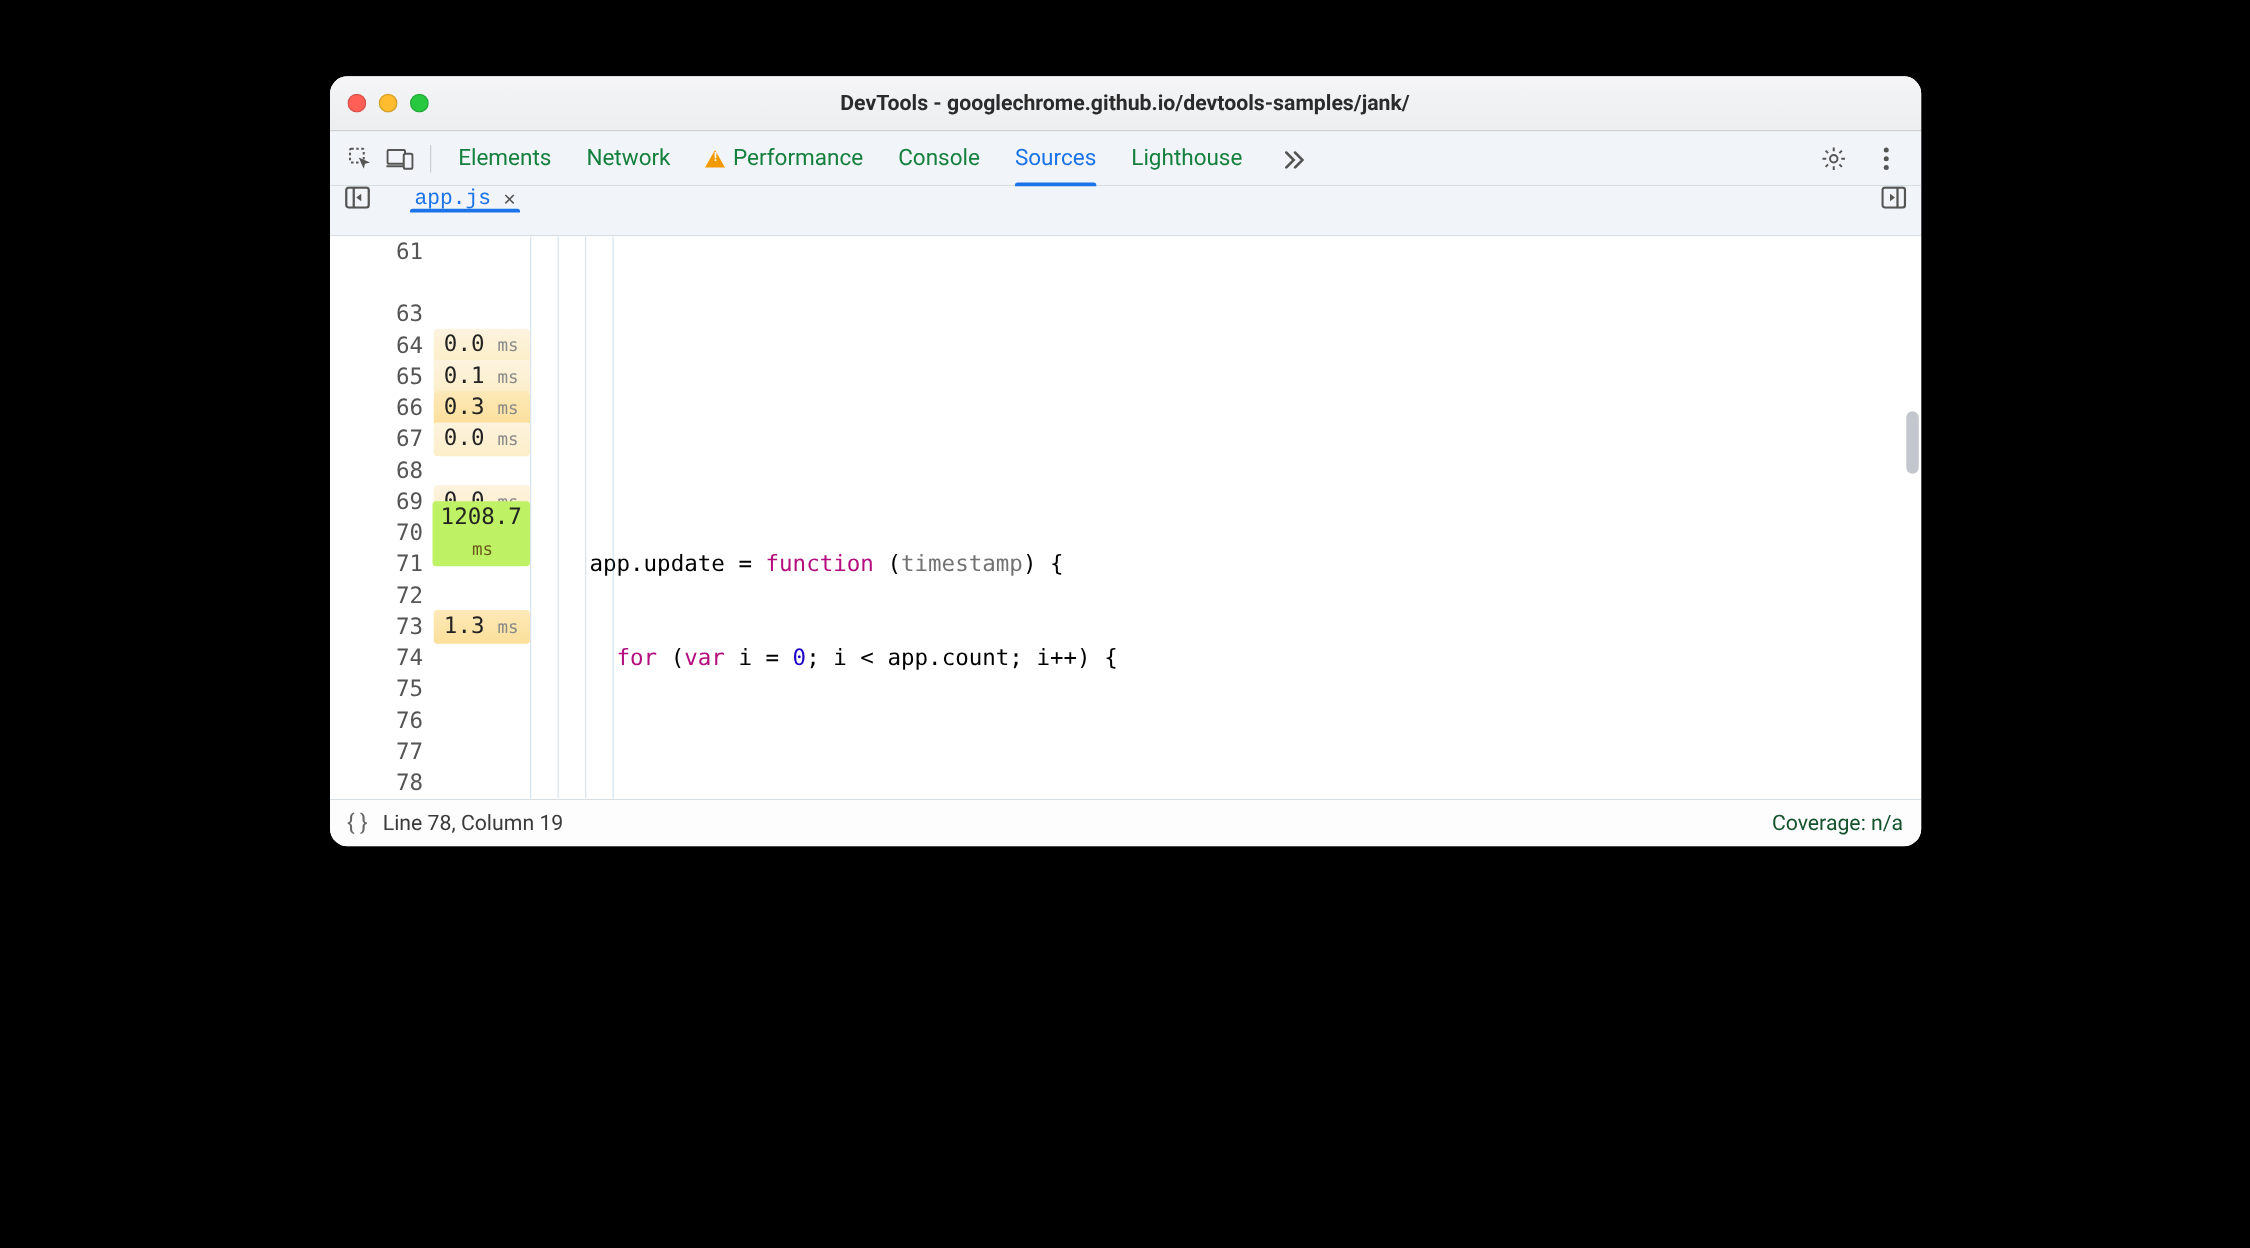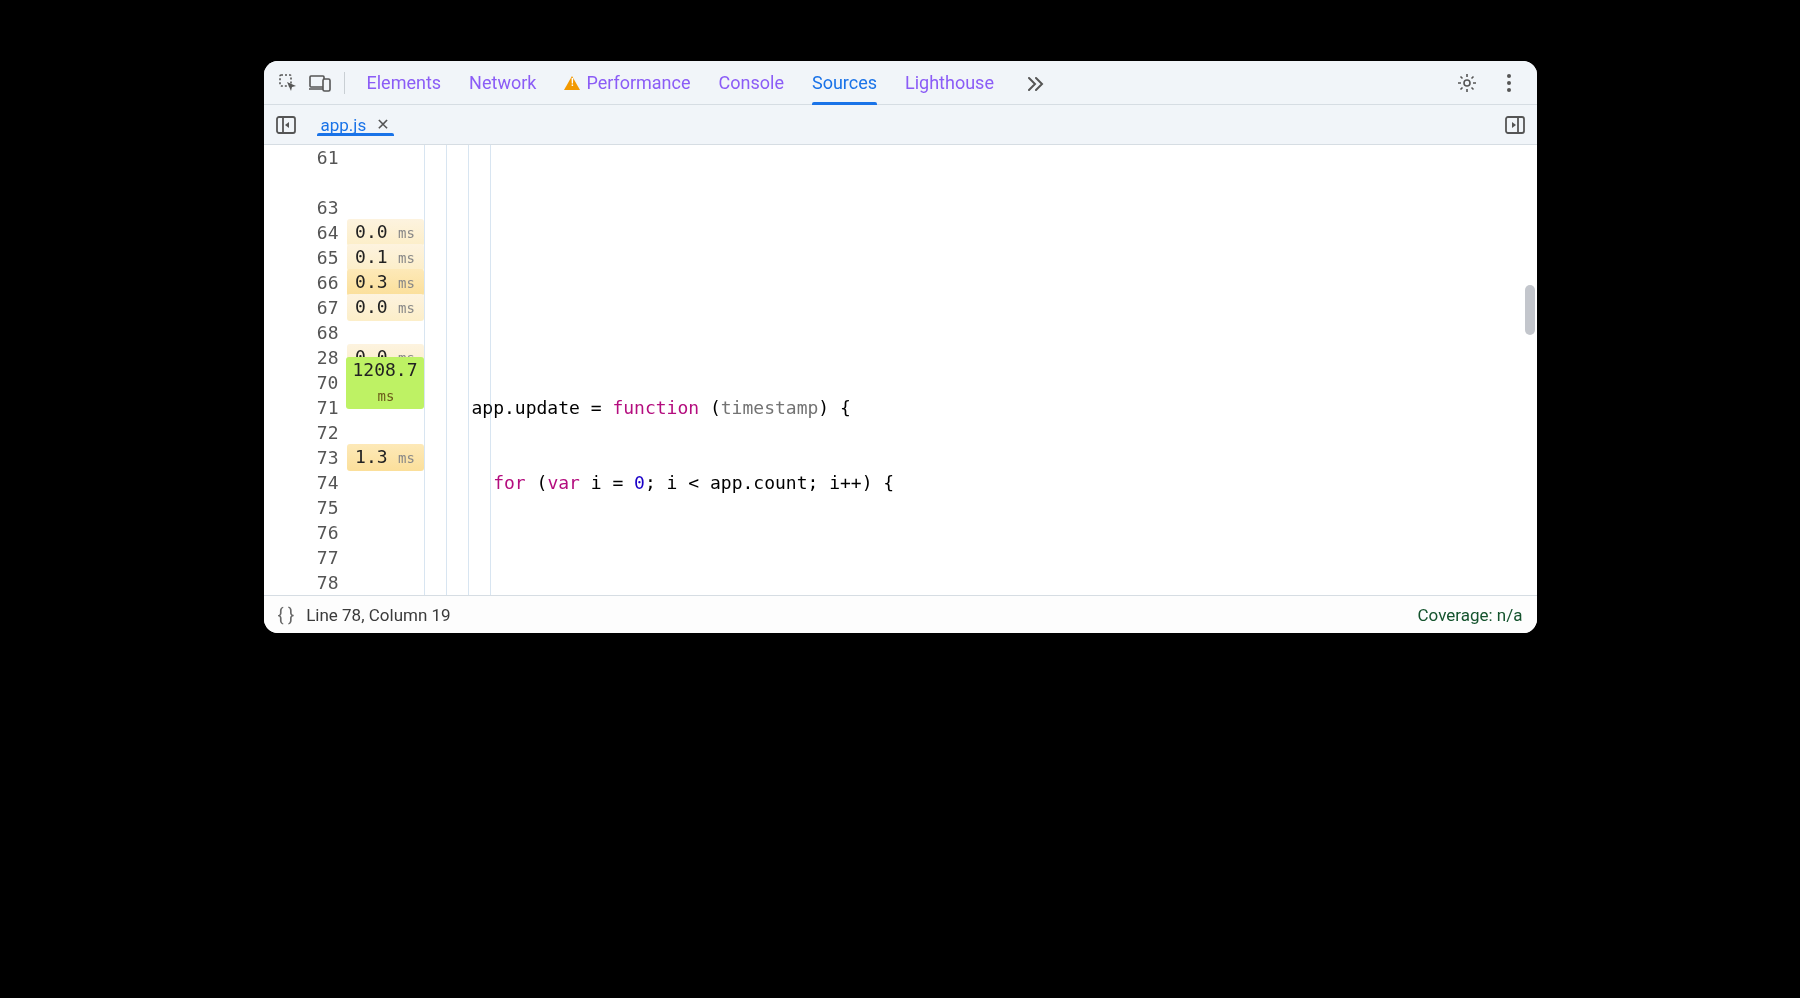--- a/index.html
+++ b/index.html
@@ -80,21 +80,21 @@
     margin-left: 12px;
     flex: 1;
     height: 100%;
   }
   .tab {
     display: flex;
     align-items: center;
     gap: 6px;
     height: 100%;
     cursor: pointer;
-    color: #8b5cf6;
+    color: #15803d;
     white-space: nowrap;
     position: relative;
   }
   .tab.active {
     color: #1a73e8;
   }
   .tab.active::after {
     content:"";
     position:absolute;
     left:0; right:0; bottom:-1px;
@@ -124,23 +124,24 @@
     align-items: center;
     gap: 14px;
     padding-right: 4px;
   }
 
   .filetabs {
     height: 40px;
     background: #f1f5f9;
     border-bottom: 1px solid #d6dde3;
     display: flex;
-    align-items: center;
+    align-items: flex-start;
     padding: 0 6px;
-    gap: 7px;
+    gap: 18px;
+    font-family: Liberation Mono, monospace;
   }
   .filetabs .icon-slot {
     width: 32px;
     display: flex; align-items:center; justify-content:center;
     color: #555;
     cursor: pointer;
   }
   .file-tab {
     display: flex;
     align-items: center;
@@ -283,20 +284,28 @@
   .statusbar .cov { color:#14532d; cursor:pointer; }
 
   
   svg { display:block; }
 </style>
 </head>
 <body>
 
 <div class="window">
 
+  <div class="titlebar">
+    <div class="traffic">
+      <div class="dot red"></div>
+      <div class="dot yellow"></div>
+      <div class="dot green"></div>
+    </div>
+    <div class="title">DevTools - googlechrome.github.io/devtools-samples/jank/</div>
+  </div>
 
   <div class="toolbar">
     <div class="icon-btn">
       <svg width="20" height="20" viewBox="0 0 20 20" fill="none" stroke="#555" stroke-width="1.6">
         <rect x="2" y="2" width="11" height="11" rx="1" stroke-dasharray="2 2"></rect>
         <path d="M9 9 L18 13 L14 14 L13 18 Z" fill="#555" stroke="none"></path>
       </svg>
     </div>
     <div class="icon-btn">
       <svg width="22" height="18" viewBox="0 0 22 18" fill="none" stroke="#555" stroke-width="1.6">
@@ -404,21 +413,21 @@
         </div>
         <div class="gutter-row">
           <div class="ln">67</div>
           <div class="timing light"><span class="num">0.0</span><span class="unit"> ms</span></div>
         </div>
         <div class="gutter-row">
           <div class="ln">68</div>
           <div class="timing"></div>
         </div>
         <div class="gutter-row">
-          <div class="ln">28</div>
+          <div class="ln">69</div>
           <div class="timing light"><span class="num">0.0</span><span class="unit"> ms</span></div>
         </div>
         <div class="gutter-row">
           <div class="ln">70</div>
           <div class="timing heavy"><span class="num">1208.7</span><span class="unit"> ms</span></div>
         </div>
         <div class="gutter-row">
           <div class="ln">71</div>
           <div class="timing"></div>
         </div>

